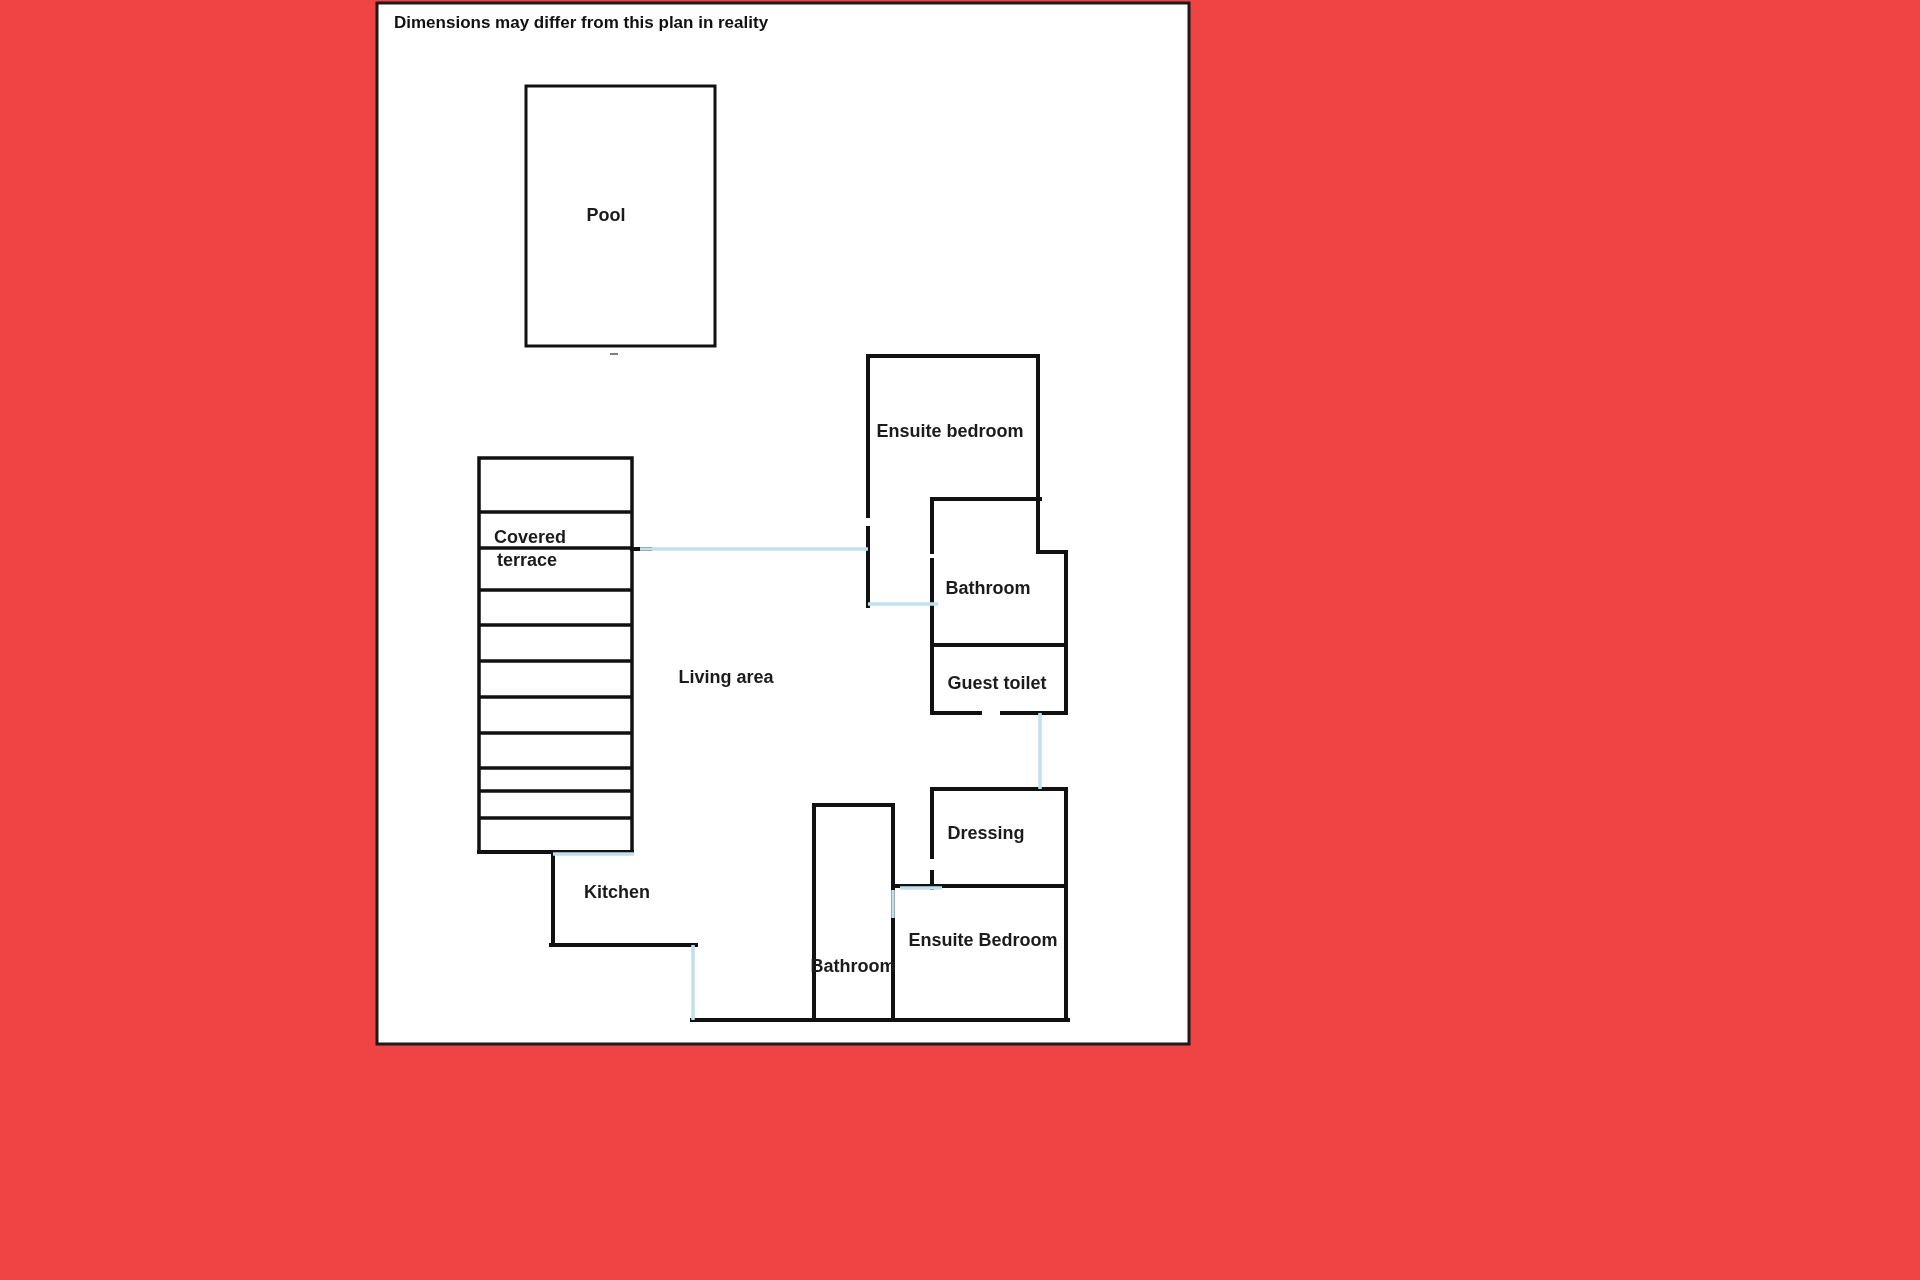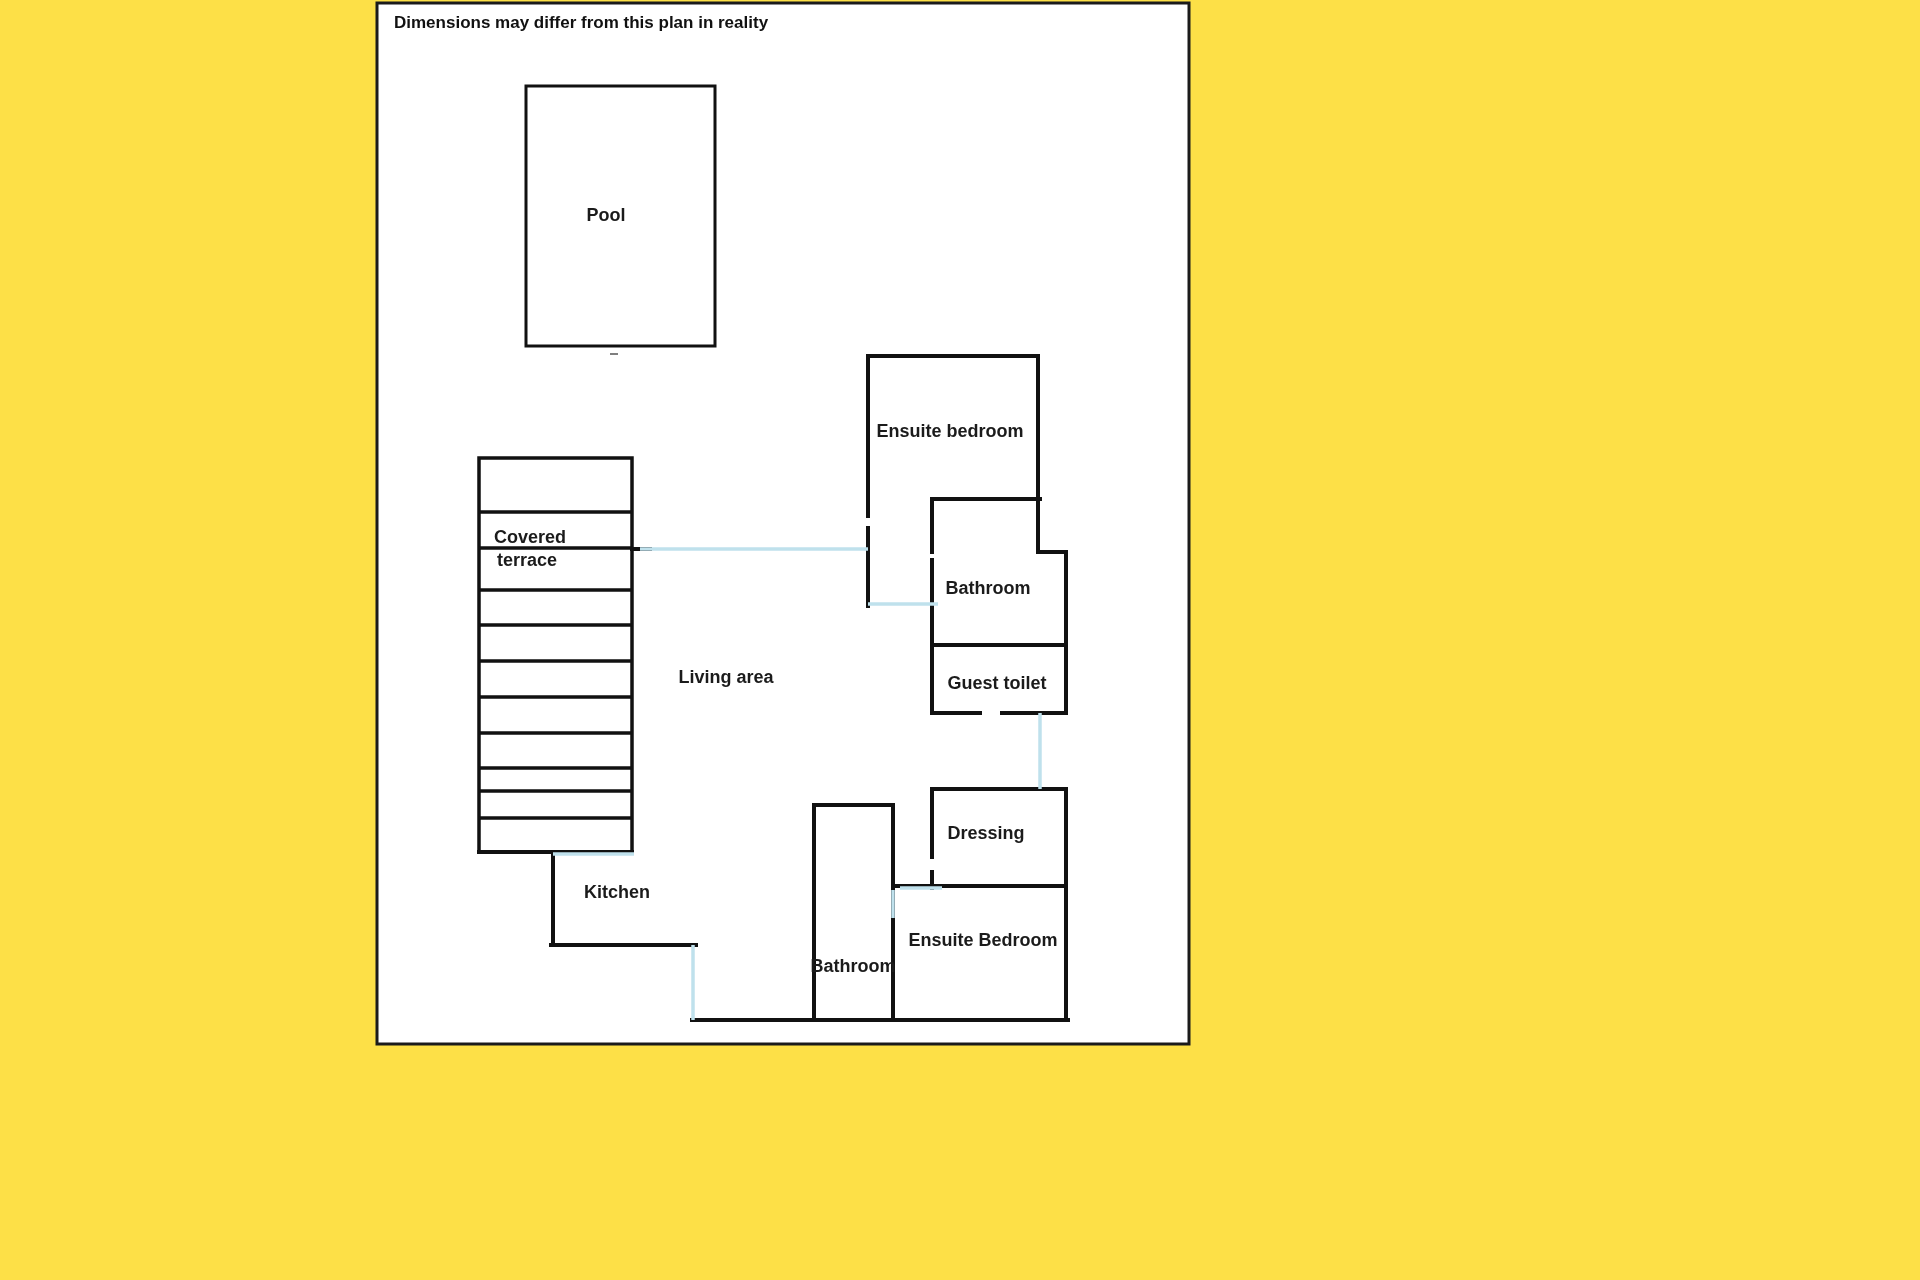--- a/index.html
+++ b/index.html
@@ -10,21 +10,21 @@
   body {
     width: 1920px;
     height: 1280px;
     font-family: "Liberation Sans", sans-serif;
     overflow: hidden;
   }
   #page {
     position: relative;
     width: 1920px;
     height: 1280px;
-    background: #fde047;
+    background: #ef4444;
   }
   #plan-svg {
     position: absolute;
     left: 0;
     top: 0;
     width: 1920px;
     height: 1280px;
     display: block;
   }
   .room-label {

